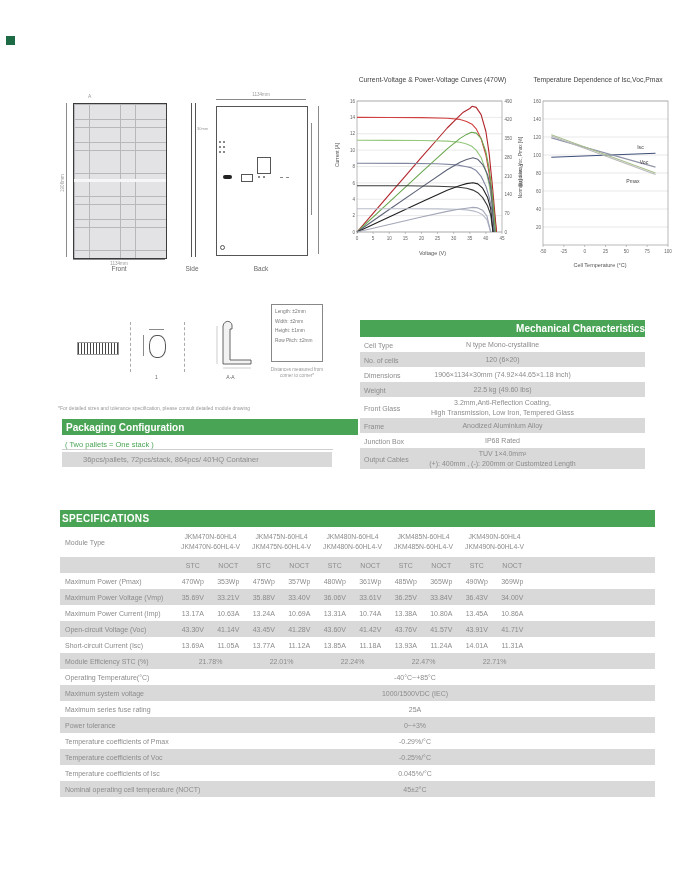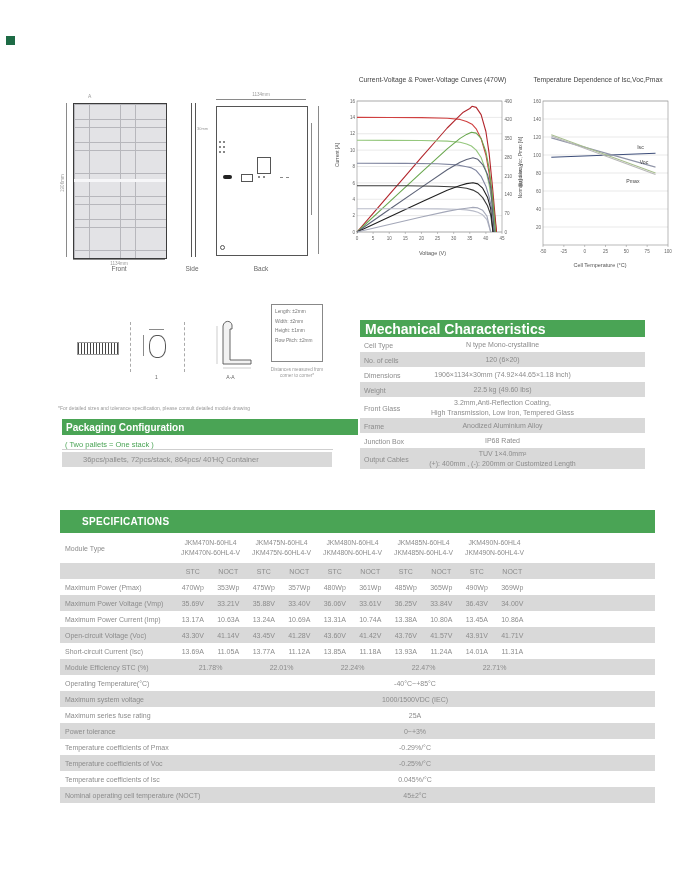--- a/index.html
+++ b/index.html
@@ -128,21 +128,21 @@
     <span>Packaging Configuration</span>
   </div>
   <div id="pack-sub" class="abs" style="left:62px;top:436px;width:271px;height:14px;padding-left:3px;box-sizing:border-box;align-items:flex-end;">
     <span>( Two pallets = One stack )</span>
   </div>
   <div id="pack-row" class="abs stripe" style="left:62px;top:452px;width:270px;height:15px;padding-left:21px;box-sizing:border-box;">
     <span>36pcs/pallets, 72pcs/stack, 864pcs/ 40'HQ Container</span>
   </div>
 
   <div class="abs" style="left:360px;top:320px;width:285px;">
-    <div class="green-bar" style="height:17px;font-size:14px;padding-left:5px;">
+    <div class="green-bar" style="height:17px;font-size:10px;padding-left:5px;justify-content:flex-end;">
       <span>Mechanical Characteristics</span>
     </div>
     <div class="mrow h15">
       <span class="lab">Cell  Type</span>
       <div class="val">N type Mono-crystalline</div>
     </div>
     <div class="mrow h15 stripe">
       <span class="lab">No. of cells</span>
       <div class="val">120 (6×20)</div>
     </div>
@@ -276,21 +276,21 @@
       <polyline points="26.3,39.8 130.5,78.0" fill="none" stroke="#a8bf8e" stroke-width="1.1" stroke-linejoin="round"></polyline>
       <polyline points="26.3,41.1 130.5,79.4" fill="none" stroke="#b8b8b8" stroke-width="1.1" stroke-linejoin="round"></polyline>
       <text x="112.16666666666666" y="53.7" class="ann">Isc</text>
       <text x="114.66666666666667" y="69" class="ann">Voc</text>
       <text x="101.33333333333333" y="87.89999999999999" class="ann">Pmax</text>
     </svg>
   <div class="abs axis-label" style="left:525px;top:262px;width:150px;">Cell Temperature (°C)</div>
   <div class="abs axis-label rot" style="left:518px;top:230px;width:125px;transform:rotate(-90deg);font-size:4.5px;">Normalized Isc, Voc, Pmax [%]</div>
 
   <div class="abs" style="left:60px;top:510px;width:595px;">
-    <div class="green-bar" style="height:23px;font-size:10px;padding-left:22px;letter-spacing:.3px;">
+    <div class="green-bar" style="height:17px;font-size:10px;padding-left:2px;letter-spacing:.3px;">
       <span>SPECIFICATIONS</span>
     </div>
 
     <div class="srow h30">
       <span class="lab">Module Type</span>
       <div class="flexcells">
         <div class="modelcol">
           <span>JKM470N-60HL4</span>
           <span>JKM470N-60HL4-V</span>
         </div>

